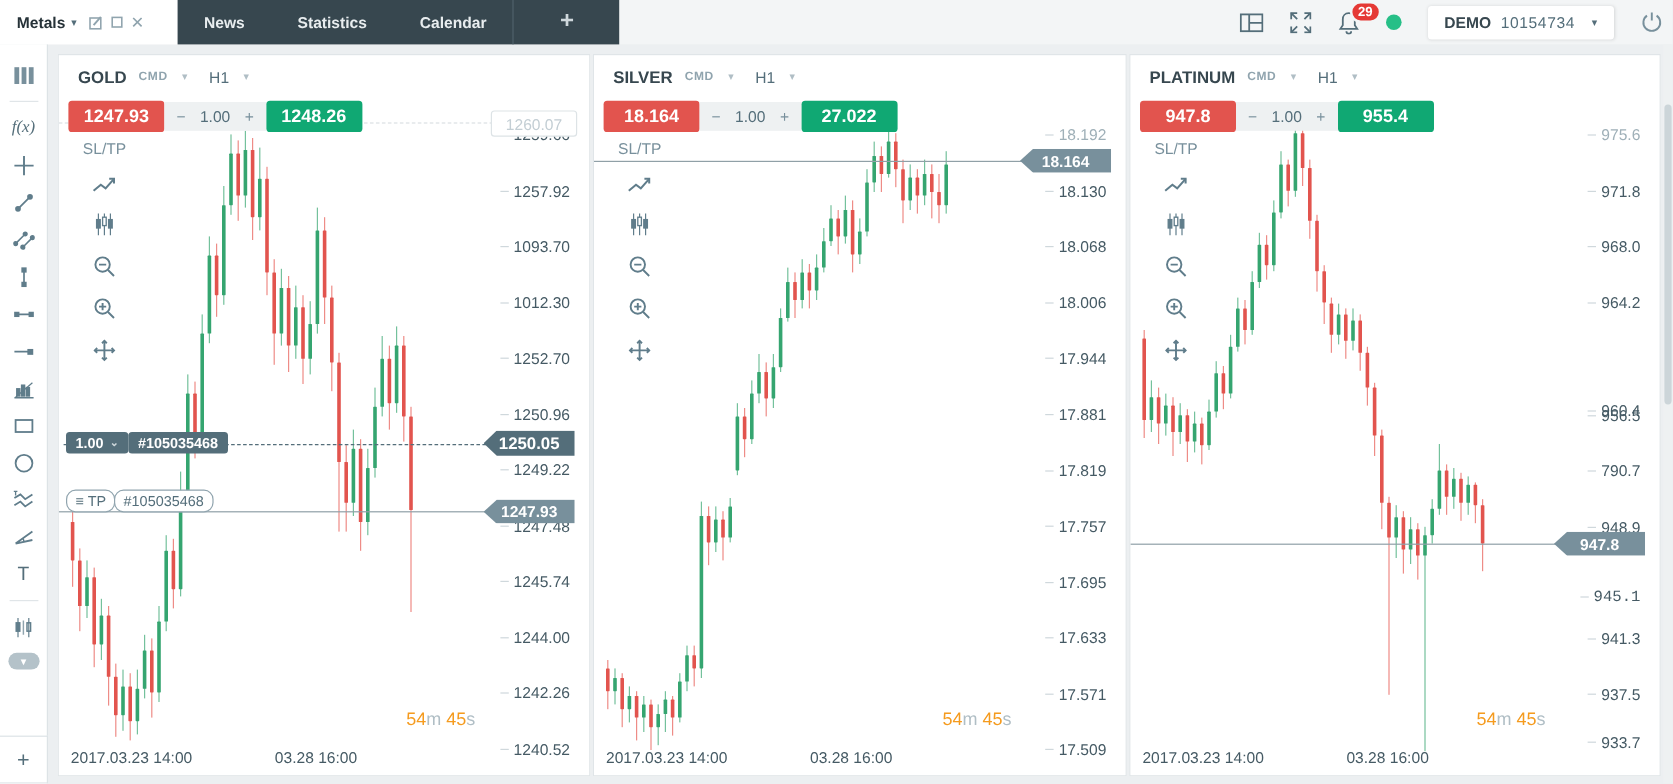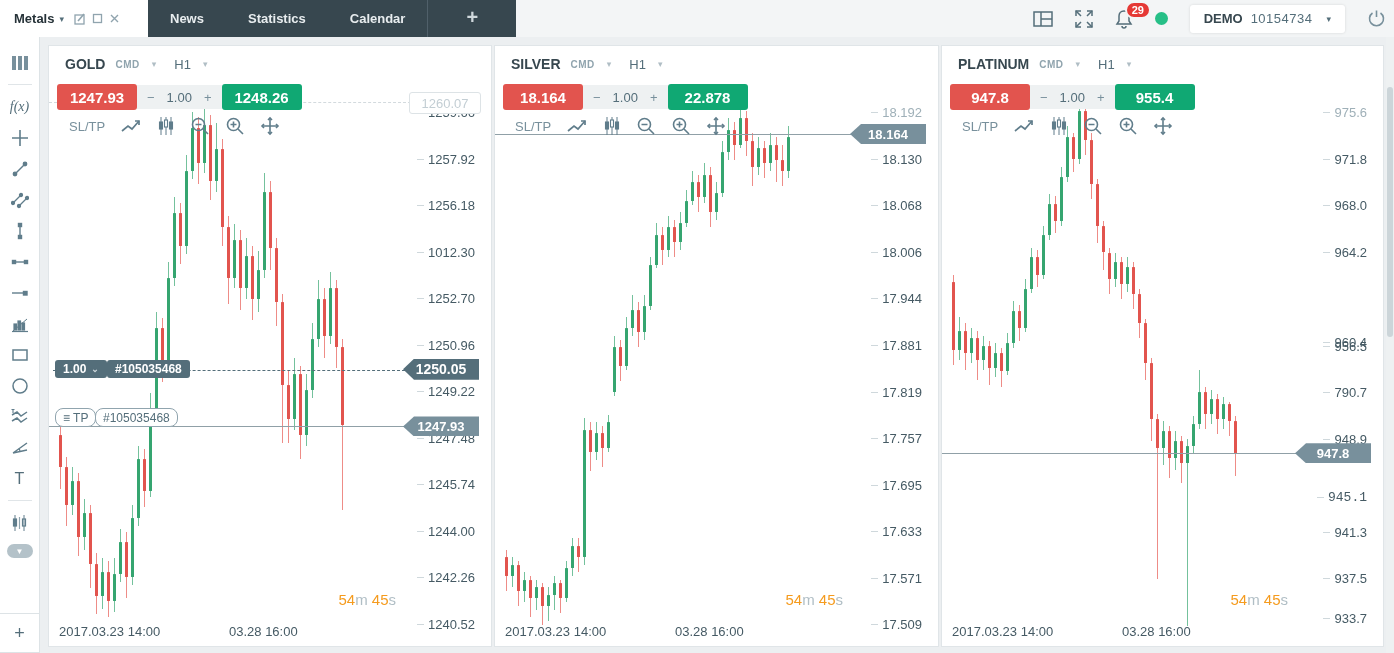--- a/index.html
+++ b/index.html
@@ -47,21 +47,21 @@
   .cmd{font-size:10px;font-weight:bold;color:#90a4ae;letter-spacing:.5px;}
   .tf{font-size:13px;color:#546e7a;margin-left:8px;}
   .dd-chev{font-size:9px;color:#b0bec5;margin-left:2px;}
   .hdr2{position:absolute;left:8px;top:38px;display:flex;align-items:center;z-index:5;}
   .btn-bid,.btn-ask{height:26px;min-width:64px;padding:0 8px;border-radius:3px;color:#fff;font-weight:bold;font-size:15px;display:flex;align-items:center;justify-content:center;cursor:pointer;}
   .btn-bid{background:#e2544e;}
   .btn-ask{background:#10a873;}
   .stepper{height:24px;background:#eef1f2;display:flex;align-items:center;gap:12px;padding:0 10px;font-size:13px;color:#78909c;}
   .stepper .val{color:#546e7a;}
   .stepper span{cursor:pointer;}
-  .hdr3{position:absolute;left:20px;top:70px;display:flex;align-items:center;gap:15px;z-index:5;}
+  .hdr3{position:absolute;left:20px;top:70px;display:flex;align-items:center;gap:15px;z-index:5;flex-direction:column;}
   .sltp{font-size:13px;color:#78909c;cursor:pointer;}
   .cicon{color:#607d8b;cursor:pointer;display:flex;}
   
   .axis{position:absolute;left:0;top:0;width:100%;height:100%;z-index:2;}
   .axlabel{position:absolute;right:16px;font-size:13px;color:#455a64;display:flex;align-items:center;gap:4px;}
   .axlabel i{display:block;width:7px;height:1px;background:#cfd8dc;}
   .axlabel.faint{color:#9fb0b8;}
   .timerow{position:absolute;left:0;top:578px;width:100%;font-size:13px;color:#455a64;z-index:2;}
   .tlab1{position:absolute;left:10px;}
   .tlab2{position:absolute;left:180px;}
@@ -351,21 +351,21 @@
       <div class="axlabel" style="top: 59px;">
         <i></i>
         <span>1259.66</span>
       </div>
       <div class="axlabel" style="top: 105.5px;">
         <i></i>
         <span>1257.92</span>
       </div>
       <div class="axlabel" style="top: 152px;">
         <i></i>
-        <span>1256.18</span>
+        <span>1093.70</span>
       </div>
       <div class="axlabel" style="top: 198.5px;">
         <i></i>
         <span>1012.30</span>
       </div>
       <div class="axlabel" style="top: 245px;">
         <i></i>
         <span>1252.70</span>
       </div>
       <div class="axlabel" style="top: 291.5px;">
@@ -621,21 +621,21 @@
     <span class="tf">H1</span>
       <span class="dd-chev">▾</span>
   </div>
   <div class="hdr2">
     <div class="btn-bid">18.164</div>
     <div class="stepper">
         <span>−</span>
         <span class="val">1.00</span>
         <span>+</span>
       </div>
-    <div class="btn-ask">22.878</div>
+    <div class="btn-ask">27.022</div>
   </div>
   <div class="hdr3">
     <span class="sltp">SL/TP</span>
     <span class="cicon">
         <svg width="22" height="16" viewBox="0 0 22 16" fill="none" stroke="#607d8b" stroke-width="1.7">
           <path d="M2 13 L8 8 L12 11 L19 3"></path>
           <path d="M15 3 L19 3 L19 7" fill="none"></path>
         </svg>
       </span>
     <span class="cicon">

